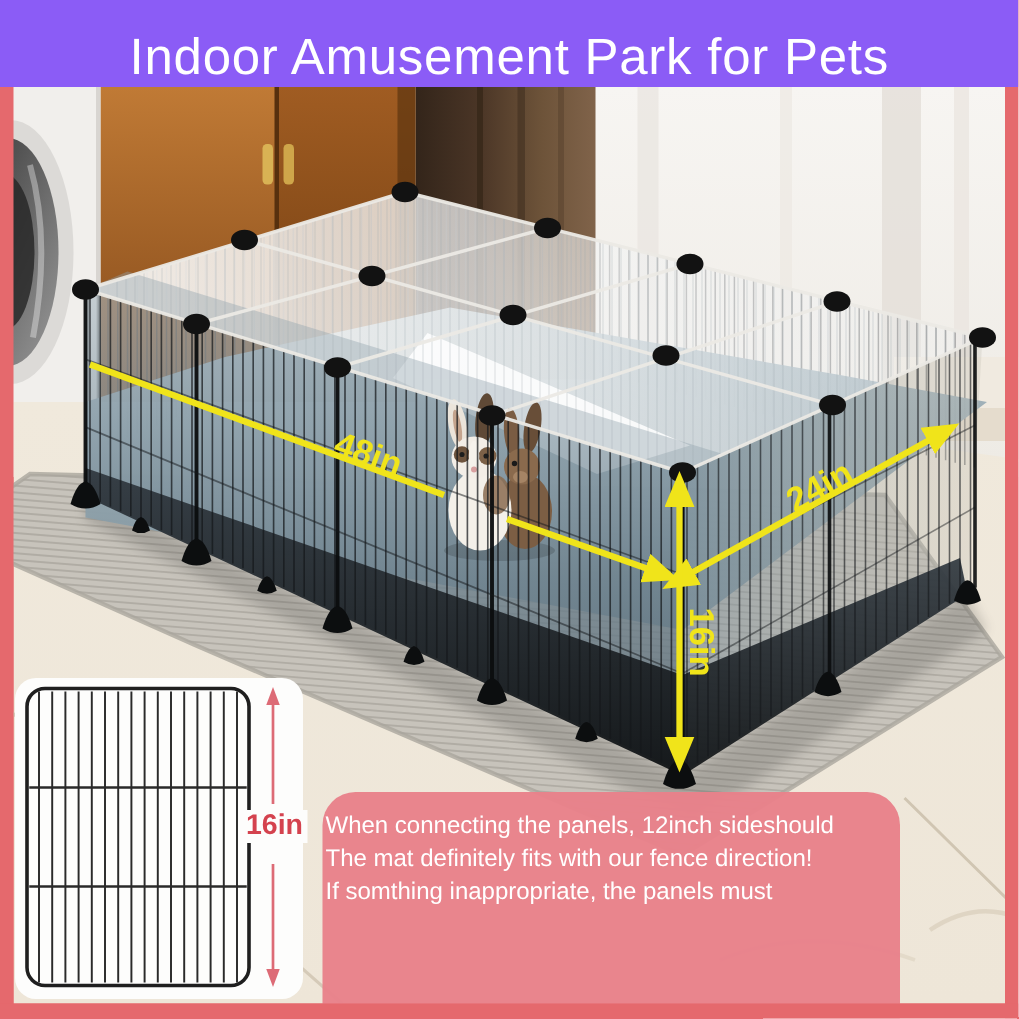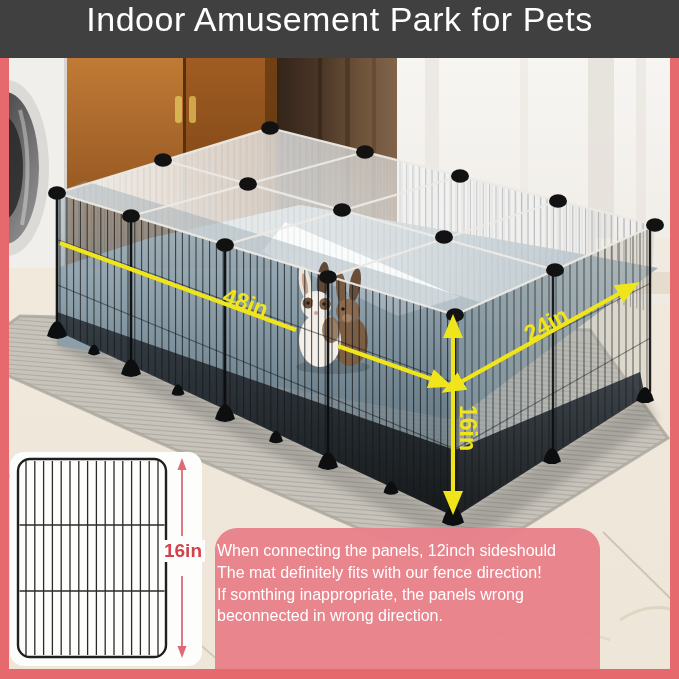--- a/index.html
+++ b/index.html
@@ -1,20 +1,20 @@
 <!DOCTYPE html>
 <html><head>
 <meta charset="utf-8">
 <style>
   html,body{margin:0;padding:0;background:#ffffff;}
   #stage{position:relative;width:679px;height:679px;overflow:hidden;background:#e5696d;
          font-family:"Liberation Sans",sans-serif;}
   #scene{position:absolute;left:0;top:0;}
-  #header{position:absolute;left:0;top:0;width:679px;height:58px;background:#404040;
-          display:flex;align-items:flex-start;justify-content:center;z-index:30;}
+  #header{position:absolute;left:0;top:0;width:679px;height:58px;background:#8b5cf6;
+          display:flex;align-items:flex-end;justify-content:center;z-index:30;}
   #header .title{color:#ffffff;font-size:34px;letter-spacing:0.5px;font-weight:400;}
   .border-strip{position:absolute;background:#e5696d;z-index:25;}
   #border-left{left:0;top:58px;width:9px;height:621px;}
   #border-right{left:670px;top:58px;width:9px;height:621px;}
   #border-bottom{left:0;top:669px;width:679px;height:10px;}
   #panel-card{position:absolute;left:10px;top:452px;width:192px;height:214px;background:#fdfdfc;
               border-radius:14px;z-index:20;}
   #panel-card .dim-label{position:absolute;left:151px;top:88px;width:44px;color:#d4424e;
               font-size:19px;font-weight:bold;background:#fdfdfc;text-align:center;}
   #note-box{position:absolute;left:215px;top:528px;width:385px;height:170px;background:rgba(232,129,138,0.97);
@@ -637,22 +637,21 @@
         <polygon points="172,6 167.5,18 176.5,18" fill="#dd6b76"></polygon>
         <polygon points="172,206 167.5,194 176.5,194" fill="#dd6b76"></polygon>
       </g>
     </svg>
     <span class="dim-label">16in</span>
   </div>
 
   <div id="note-box">
     <div class="note-line">When connecting the panels, 12inch sideshould</div>
     <div class="note-line">The mat definitely fits with our fence direction!</div>
-    <div class="note-line">If somthing inappropriate, the panels wrong</div>
-    <div class="note-line">beconnected in wrong direction.</div>
+    <div class="note-line">If somthing inappropriate, the panels must</div>
   </div>
 
   <div id="header">
     <span class="title">Indoor Amusement Park for Pets</span>
   </div>
   <div id="border-left" class="border-strip"></div>
   <div id="border-right" class="border-strip"></div>
   <div id="border-bottom" class="border-strip"></div>
 </div>
 

